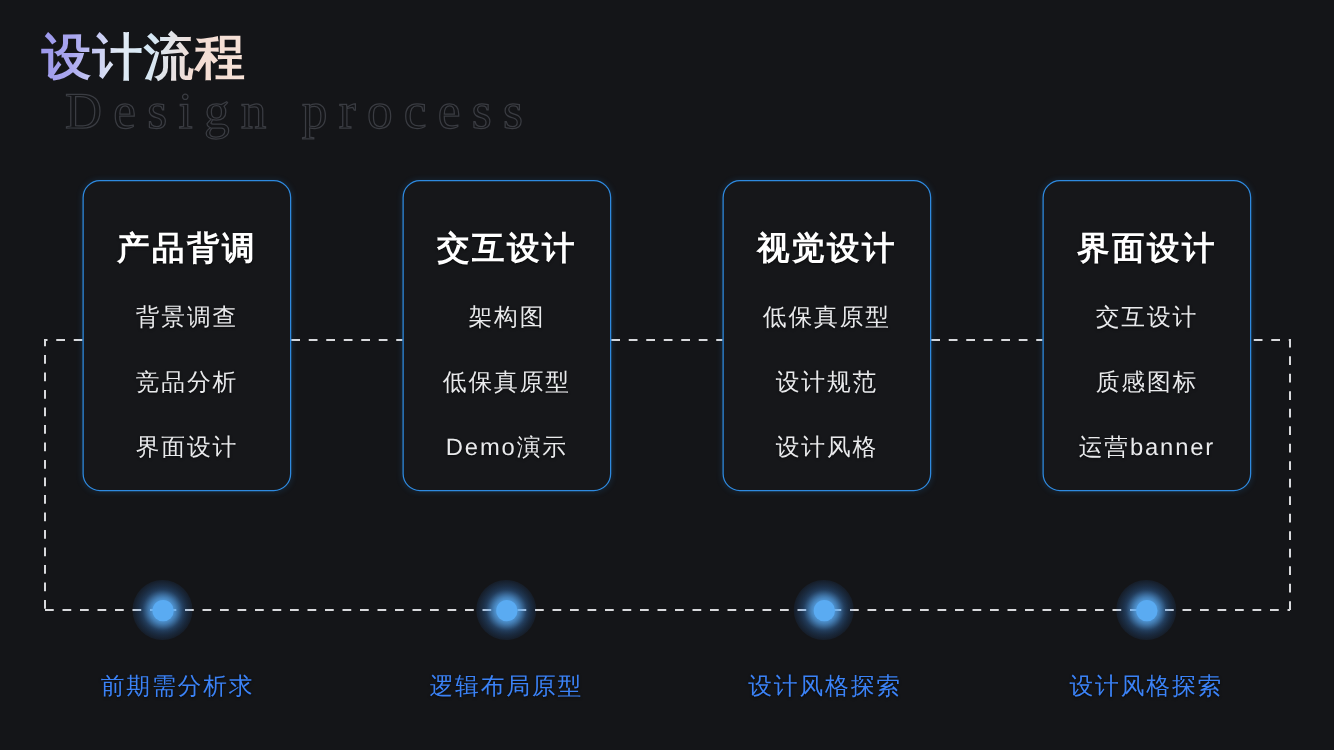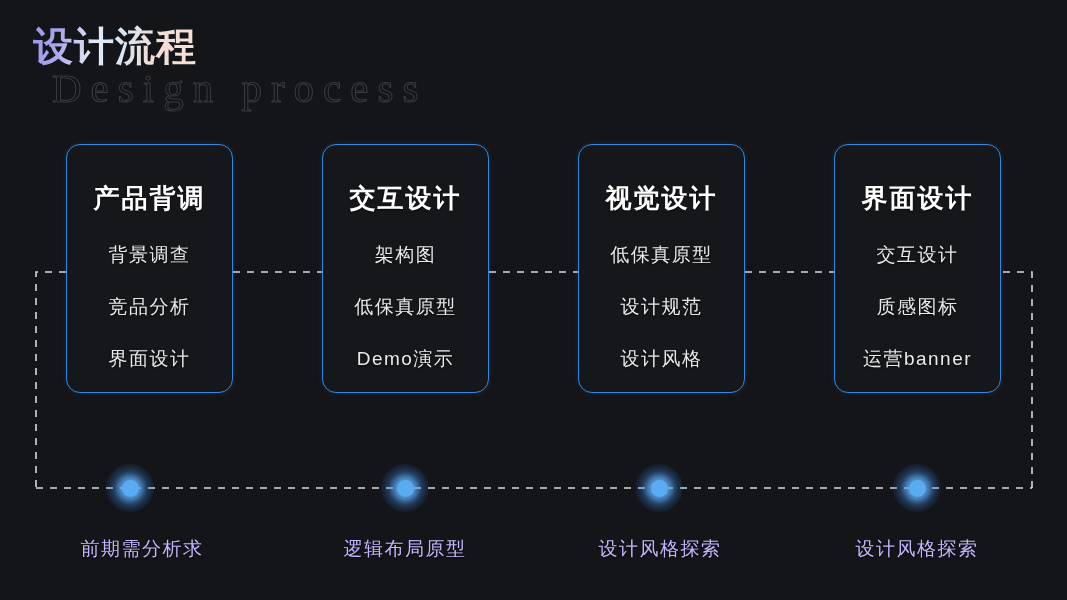--- a/index.html
+++ b/index.html
@@ -158,21 +158,21 @@
 
   
   .caption {
     position: absolute;
     top: 536px;
     width: 240px;
     text-align: center;
     font-size: 19px;
     font-weight: 400;
     letter-spacing: 1.5px;
-    color: #c4b5fd;
+    color: #3b82f6;
     white-space: nowrap;
     text-shadow: 0 1px 2px rgba(0,0,0,0.6);
   }
   .c-1 { left: 22px; }
   .c-2 { left: 285px; }
   .c-3 { left: 540px; }
   .c-4 { left: 797px; }
 </style>
 </head>
 <body>

